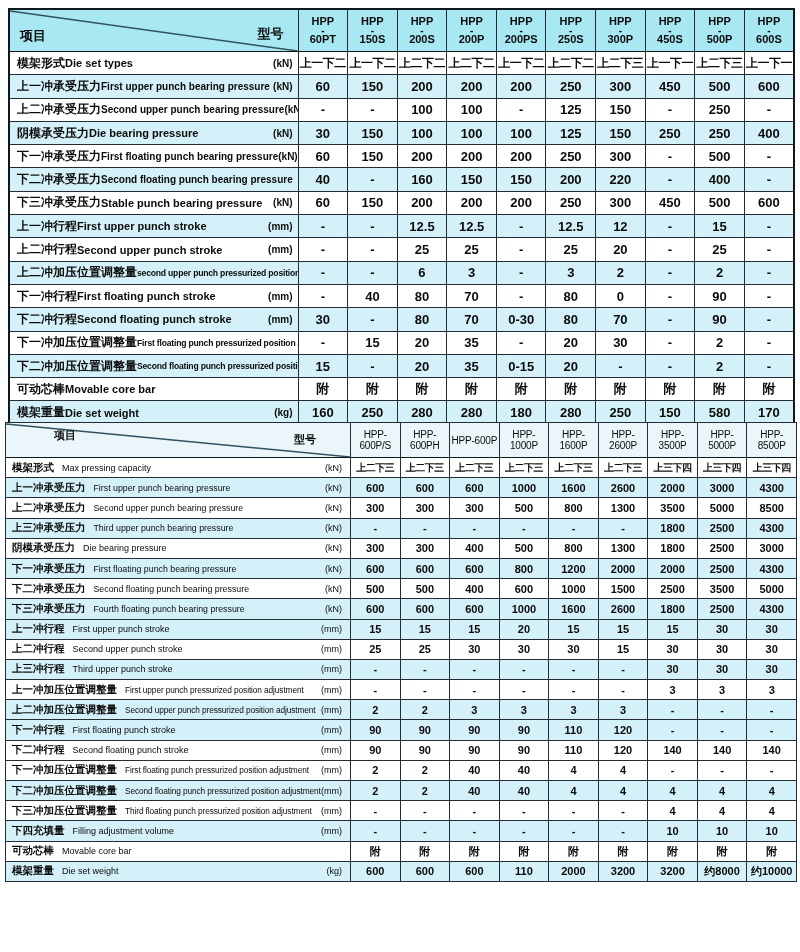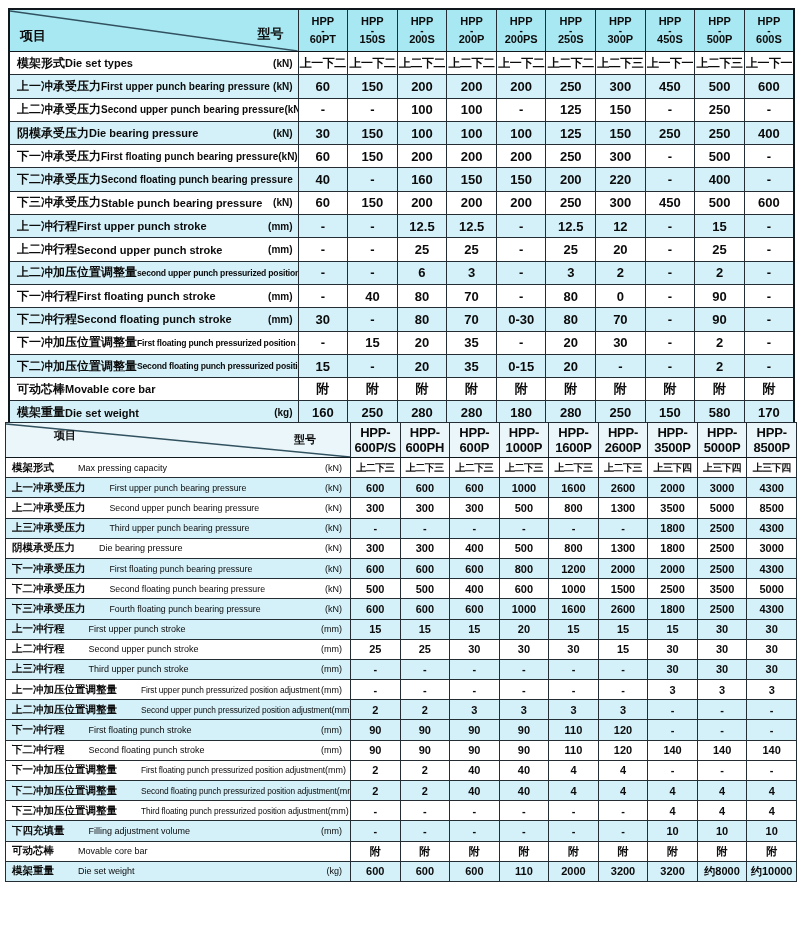--- a/index.html
+++ b/index.html
@@ -32,26 +32,26 @@
   #t1 .en.xs{font-size:8.6px;letter-spacing:-0.2px;}
   #t1 .unit{font-size:10px;font-weight:bold;margin-left:auto;padding-right:5px;white-space:nowrap;}
   #t1 .val{font-size:13px;font-weight:bold;text-align:center;}
   #t1 .cfg{font-size:12px;font-weight:bold;text-align:center;letter-spacing:-0.5px;margin-top:41px;}
 
   
   #t2{position:absolute;left:5px;top:422px;width:792px;border:1.5px solid #10181d;}
   #t2 th,#t2 td{border:1px solid var(--bd);}
   #t2 thead th{height:34px;background:var(--t2head);border-bottom:1.5px solid #10181d;}
   #t2 .corner{position:relative;}
-  #t2 th.model{font-size:13px;font-weight:bold;text-align:center;letter-spacing:-0.2px;}
+  #t2 th.model{font-size:10px;font-weight:normal;text-align:center;letter-spacing:-0.2px;}
   #t2 tbody td{height:19.2px;}
   #t2 .lab{padding-left:6px;}
   #t2 .labwrap{display:flex;align-items:center;width:100%;}
   #t2 .zh{font-size:10.5px;font-weight:bold;white-space:nowrap;}
-  #t2 .en{font-size:9px;margin-left:24px;white-space:nowrap;}
+  #t2 .en{font-size:9px;margin-left:8px;white-space:nowrap;}
   #t2 .en.sm{font-size:8.8px;}
   #t2 .en.xs{font-size:8.3px;letter-spacing:-0.1px;}
   #t2 .unit{font-size:9px;margin-left:auto;padding-right:8px;white-space:nowrap;}
   #t2 .val{font-size:11px;font-weight:bold;text-align:center;}
   #t2 .cfg{font-size:10px;font-weight:bold;text-align:center;letter-spacing:-0.5px;}
 
   
   tr.cy td{background:var(--rowcyan);}
   .diag{position:absolute;left:0;top:0;width:100%;height:100%;pointer-events:none;}
   .lbl-item,.lbl-model{position:absolute;font-weight:bold;}

